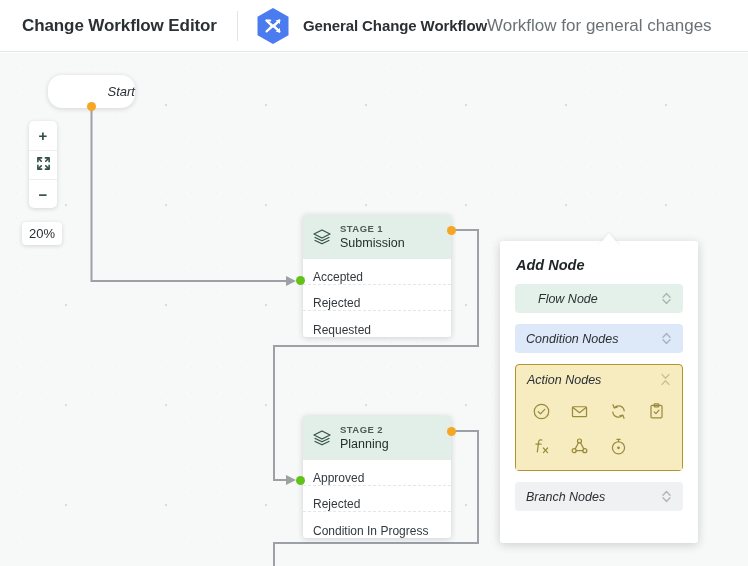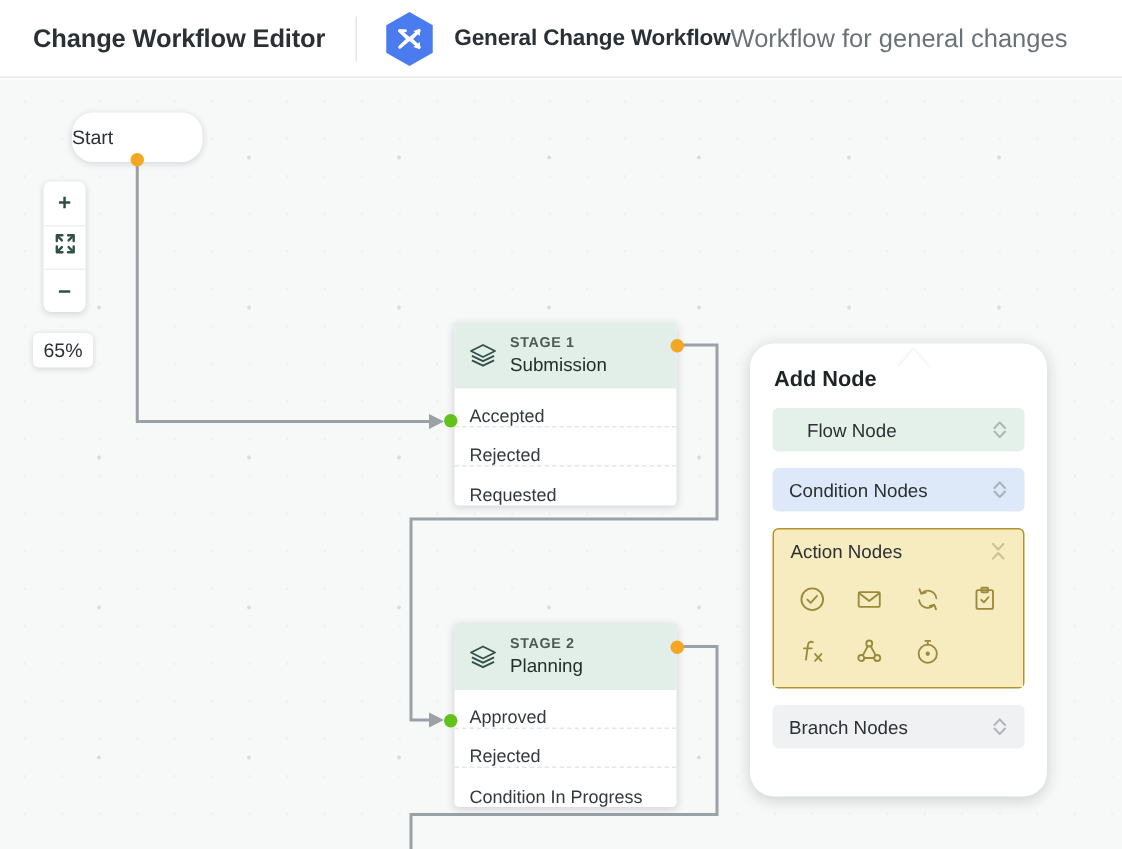--- a/index.html
+++ b/index.html
@@ -76,23 +76,24 @@
     font-size: 13px; color: #2b3034;
     z-index: 20;
   }
 
   
   .start-node {
     position: absolute; left: 48px; top: 22px;
     width: 87px; height: 33px;
     background: #ffffff; border-radius: 14px;
     box-shadow: 0 1px 5px rgba(25,35,45,.17);
-    display: flex; align-items: center; justify-content: flex-start;
+    display: flex; align-items: center; justify-content: flex-end;
     font-size: 13px; color: #2b3034;
     z-index: 15;
+    font-style: italic;
   }
 
   
   .stage {
     position: absolute;
     width: 148px;
     background: #ffffff;
     border-radius: 3px;
     box-shadow: 0 1px 6px rgba(25,35,45,.18);
     z-index: 12;
@@ -124,26 +125,27 @@
   
   .port {
     position: absolute; width: 9px; height: 9px; border-radius: 50%;
     z-index: 18;
   }
   .port.out  { background: #f5a623; }
   .port.in   { background: #62c21a; }
 
   
   .panel {
-    position: absolute; left: 500px; top: 176px;
+    position: absolute; left: 500px; top: 188px;
     width: 198px; height: 302px;
     background: #ffffff;
-    border-radius: 16px;
+    border-radius: 3px;
     box-shadow: 0 2px 10px rgba(25,35,45,.19);
     z-index: 30;
+    font-style: italic;
   }
   .panel-arrow {
     position: absolute; left: 598px; top: 180px;
     width: 0; height: 0;
     border-left: 11px solid transparent;
     border-right: 11px solid transparent;
     border-bottom: 13px solid #ffffff;
     z-index: 31;
     filter: drop-shadow(0 -1px 1px rgba(25,35,45,.07));
   }
@@ -243,21 +245,21 @@
               <path d="M13.4 2.6 L10.4 5.6"></path>
             <path d="M2.6 13.4 L5.6 10.4"></path>
               <path d="M13.4 13.4 L10.4 10.4"></path>
           </svg>
         </span>
       </div>
       <div class="zoom-btn">
         <span class="zoom-glyph">−</span>
       </div>
     </div>
-    <div class="zoom-level">65%</div>
+    <div class="zoom-level">20%</div>
 
     <div class="start-node">
       <span>Start</span>
     </div>
     <div class="port out" style="left:87px; top:49px;"></div>
 
     <div class="stage" style="left:303px; top:118px;">
       <div class="stage-head">
         <span class="stage-icon">
           <svg viewBox="0 0 20 20" width="20" height="20" fill="none" stroke="#35504a" stroke-width="1.25" stroke-linejoin="round">

